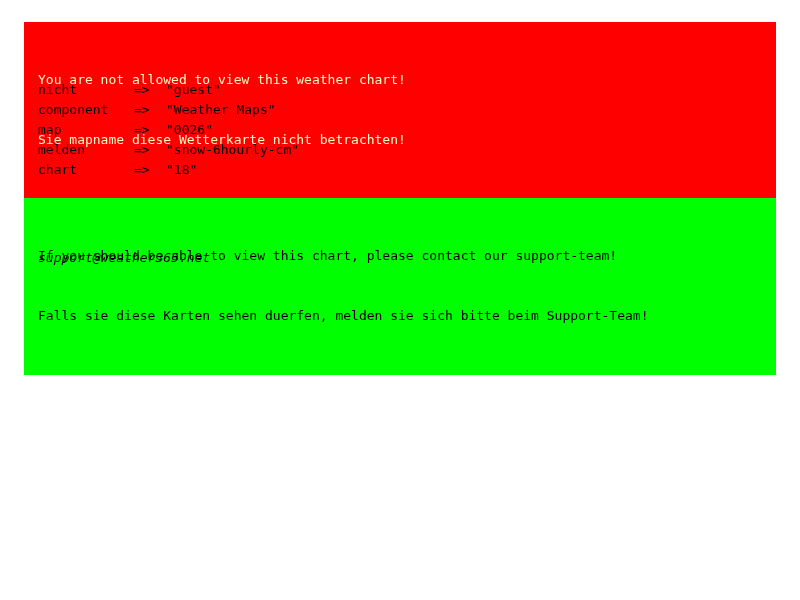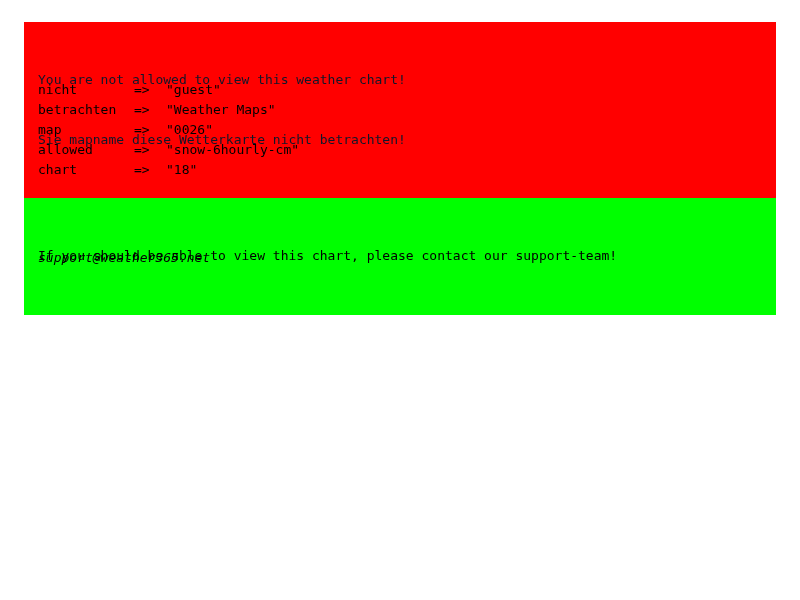--- a/index.html
+++ b/index.html
@@ -27,21 +27,21 @@
     left: 24px;
     width: 752px;
     box-sizing: border-box;
     padding: 8px 14px 9px 14px;
     line-height: 20px;
     white-space: pre;
   }
   .banner-error {
     top: 22px;
     background: #ff0000;
-    color: #0f172a;
+    color: #fef9c3;
   }
   .banner-ok {
     top: 198px;
     background: #00ff00;
     color: #000000;
   }
   .banner-line {
     display: block;
   }
   .params {
@@ -85,27 +85,28 @@
 
 <div class="page">
 
   <div class="banner banner-error">
     <span class="banner-line">You are not allowed to view this weather chart!</span>
     <span class="banner-line">Sie mapname diese Wetterkarte nicht betrachten!</span>
   </div>
 
   <div class="params">
     <span class="param-row"><span class="param-key">nicht</span><span class="param-arrow">=&gt;</span><span class="param-val">"guest"</span></span>
-    <span class="param-row"><span class="param-key">betrachten</span><span class="param-arrow">=&gt;</span><span class="param-val">"Weather Maps"</span></span>
+    <span class="param-row"><span class="param-key">component</span><span class="param-arrow">=&gt;</span><span class="param-val">"Weather Maps"</span></span>
     <span class="param-row"><span class="param-key">map</span><span class="param-arrow">=&gt;</span><span class="param-val">"0026"</span></span>
-    <span class="param-row"><span class="param-key">allowed</span><span class="param-arrow">=&gt;</span><span class="param-val">"snow-6hourly-cm"</span></span>
+    <span class="param-row"><span class="param-key">melden</span><span class="param-arrow">=&gt;</span><span class="param-val">"snow-6hourly-cm"</span></span>
     <span class="param-row"><span class="param-key">chart</span><span class="param-arrow">=&gt;</span><span class="param-val">"18"</span></span>
   </div>
 
   <div class="banner banner-ok">
     <span class="banner-line">If you should be able to view this chart, please contact our support-team!</span>
+    <span class="banner-line">Falls sie diese Karten sehen duerfen, melden sie sich bitte beim Support-Team!</span>
   </div>
 
   <div class="footer">
     <span class="footer-left">support@weather365.net</span>
   </div>
 
 </div>
 
 </body></html>

